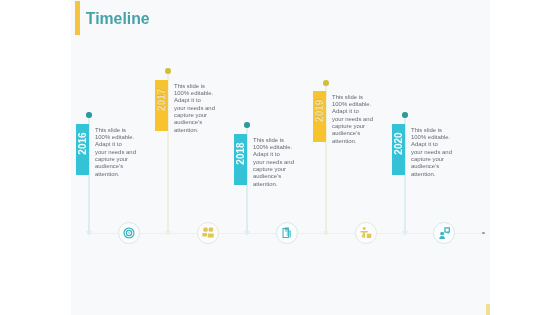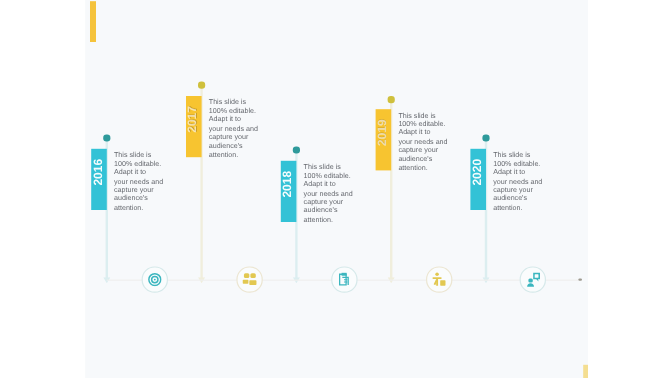--- a/index.html
+++ b/index.html
@@ -25,20 +25,21 @@
   .btext{position:absolute;font-size:5.95px;line-height:7.35px;color:#66696f;width:41px;}
 
   .icon-circle{position:absolute;width:21.5px;height:21.5px;border-radius:50%;background:#fafcfd;box-sizing:border-box;z-index:2;}
   .icon-circle svg{position:absolute;left:50%;top:50%;transform:translate(-50%,-50%);display:block;}
 </style>
 </head>
 <body>
 
 <div id="slide">
   <div id="title-bar"></div>
+  <div id="title">Timeline</div>
   <div id="corner-bar"></div>
 </div>
 
 <div id="timeline">
     <div class="node">
       <div class="vline" style="left:88.2px;top:115px;height:116.5px;background:#dceef0"></div>
       <svg class="arrow" style="left:86px;top:230.6px" width="6" height="5" viewBox="0 0 6 5">
         <path d="M0 0h6L3 5z" fill="#dceef0"></path>
       </svg>
       <div class="dot" style="left:86.3px;top:112.3px;background:#2e9a9b"></div>

